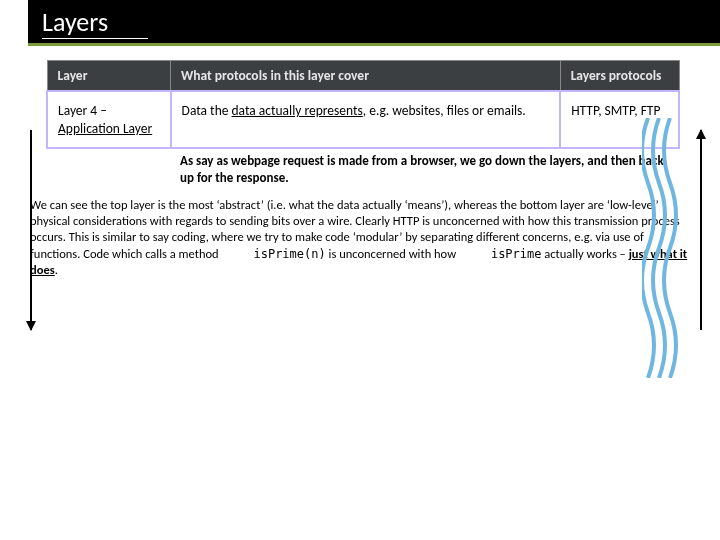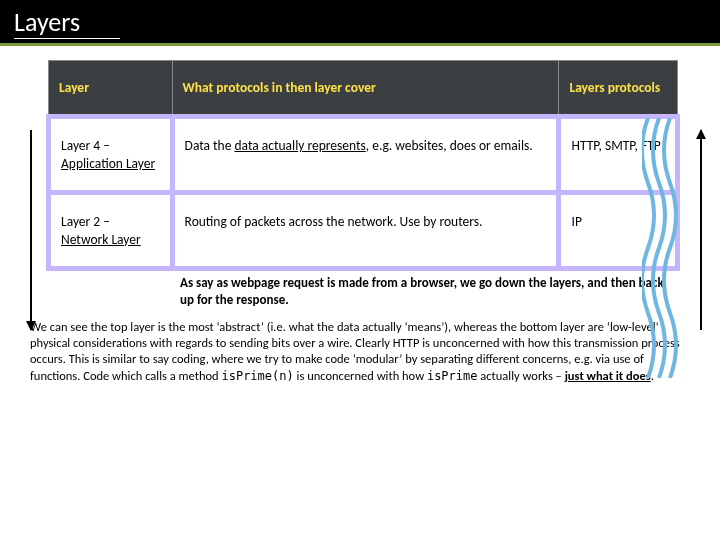--- a/index.html
+++ b/index.html
@@ -7,65 +7,67 @@
     width: 720px; height: 540px;
     font-family: Calibri, Arial, sans-serif;
     background: #fff;
     position: relative;
     overflow: hidden;
   }
   .titlebar {
     background: #000; height: 46px;
     padding: 6px 14px 2px 14px;
     border-bottom: 3px solid #7a9a3a;
+    margin-left: 28px;
   }
   .titlebar h1 {
     color: #fff; font-size: 26px; font-weight: 400;
     border-bottom: 1px solid #fff;
     display: inline-block;
     padding-right: 40px;
   }
   .tablewrap {
     margin: 14px 40px 0 46px;
     position: relative;
   }
   table {
     border-collapse: collapse;
     width: 100%;
     font-size: 13.5px;
   }
   thead th {
-    background: #3b3f42; color: #fde047;
+    background: #3b3f42; color: #e5e5e5;
     text-align: left; font-weight: 700;
-    padding: 18px 10px;
+    padding: 6px 10px;
     border: 1px solid #888;
     vertical-align: top;
   }
   tbody td {
-    border: 5px solid #c4b5fd;
-    padding: 18px 10px;
+    border: 2px solid #c4b5fd;
+    padding: 10px 10px;
     vertical-align: top;
     line-height: 1.3;
   }
   .lname { white-space: nowrap; }
   .lname .u { text-decoration: underline; }
   .desc .u { text-decoration: underline; text-align: right; }
   .caption {
     margin: 4px 40px 0 180px;
     font-size: 13px; font-weight: 600;
     line-height: 1.3;
   }
   .para {
     margin: 10px 30px 0 30px;
     font-size: 12.5px;
     line-height: 1.3;
   }
   .para code, .para .mono {
     font-family: Consolas, monospace;
     font-size: 12px;
+    margin-left: 32px;
   }
   .para .u { text-decoration: underline; font-weight:700; }
   
   .waves {
     position: absolute;
     right: 0; top: 58px;
     width: 38px; height: 260px;
     pointer-events: none;
   }
   .waves svg { width: 100%; height: 100%; }
@@ -92,42 +94,33 @@
   <h1>Layers</h1>
 </div>
 
 <div class="arrow arrow-down"></div>
 
 <div class="tablewrap">
   <table>
     <thead>
       <tr>
         <th>Layer</th>
-        <th>What protocols in then layer cover</th>
+        <th>What protocols in this layer cover</th>
         <th>Layers protocols</th>
       </tr>
     </thead>
     <tbody>
       <tr>
         <td class="lname">
           <span>Layer 4 –</span><br><span class="u">Application Layer</span>
         </td>
         <td class="desc">
-          <span>Data the </span><span class="u">data actually represents</span><span>, e.g. websites, does or emails.</span>
+          <span>Data the </span><span class="u">data actually represents</span><span>, e.g. websites, files or emails.</span>
         </td>
         <td>HTTP, SMTP, FTP</td>
-      </tr>
-      <tr>
-        <td class="lname">
-          <span>Layer 2 –</span><br><span class="u">Network Layer</span>
-        </td>
-        <td class="desc">
-          <span>Routing of packets across the network. Use by routers.</span>
-        </td>
-        <td>IP</td>
       </tr>
     </tbody>
   </table>
 
   <div class="waves">
     <svg viewBox="0 0 38 260">
       <path d="M6 0 Q -6 32 6 65 Q 18 97 6 130 Q -6 162 6 195 Q 18 227 6 260" stroke="#6fb7e0" stroke-width="4" fill="none"></path>
       <path d="M17 0 Q 5 32 17 65 Q 29 97 17 130 Q 5 162 17 195 Q 29 227 17 260" stroke="#6fb7e0" stroke-width="4" fill="none"></path>
       <path d="M28 0 Q 16 32 28 65 Q 40 97 28 130 Q 16 162 28 195 Q 40 227 28 260" stroke="#6fb7e0" stroke-width="4" fill="none"></path>
     </svg>

